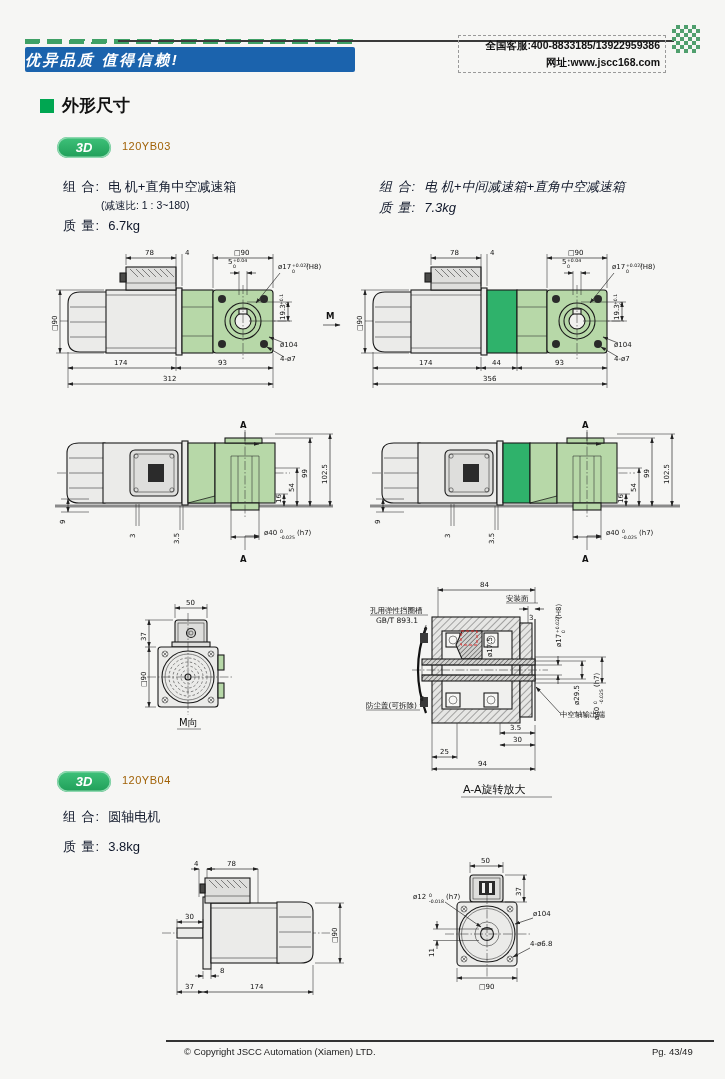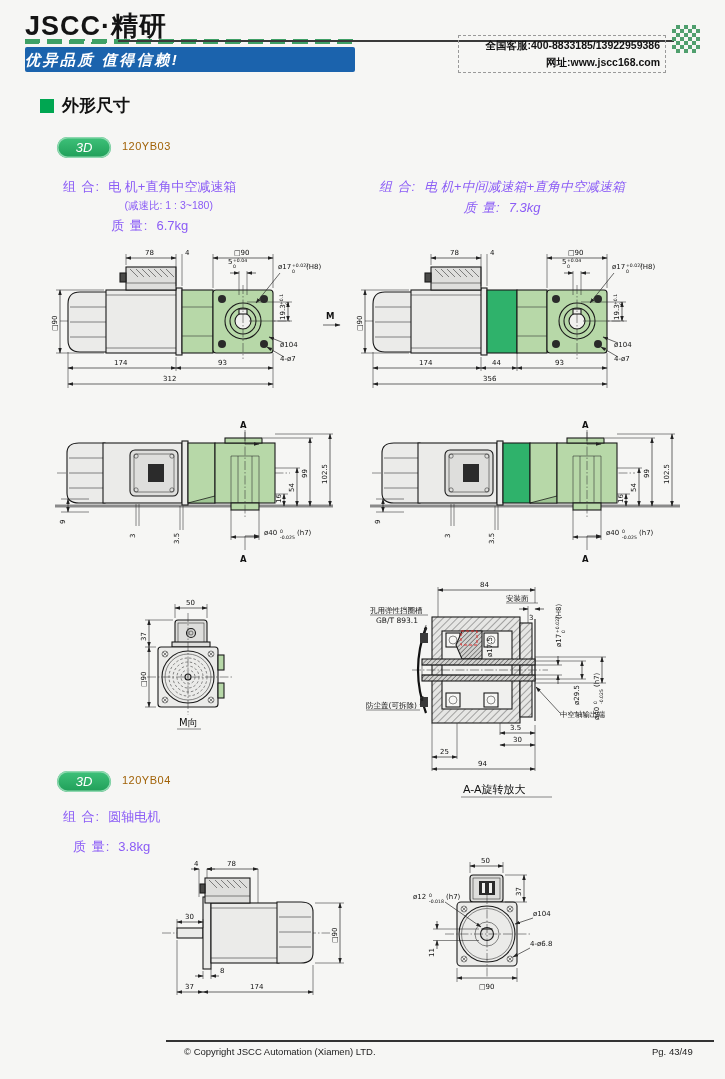--- a/index.html
+++ b/index.html
@@ -9,23 +9,23 @@
   .logo{left:25px;top:8px;font-size:27px;font-weight:800;color:#141414;letter-spacing:1px;}
   .dashes{left:25px;top:39px;width:330px;height:5px;background:repeating-linear-gradient(100deg,#3fa066 0 15px,transparent 15px 22px);}
   .slogan{left:25px;top:47px;width:330px;height:25px;background:#1b63ad;color:#fff;font-weight:bold;font-style:italic;font-size:15px;letter-spacing:2.5px;line-height:25px;border-radius:2px;}
   .hline{left:118px;top:40px;width:556px;height:2px;background:#3a3a3a;}
   .contact{left:458px;top:35px;width:208px;height:38px;border:1.5px dashed #9a9a9a;box-sizing:border-box;display:flex;flex-direction:column;justify-content:space-between;padding:2px 5px;}
   .contact div{font-size:10.5px;font-weight:bold;color:#111;text-align:right;line-height:15px;white-space:nowrap;}
   .checker{left:672px;top:25px;width:28px;height:28px;background:repeating-conic-gradient(#4f9f6d 0% 25%,transparent 0% 50%);background-size:8px 8px;}
   
   .secsq{left:40px;top:99px;width:14px;height:14px;background:#00a651;}
   .sectitle{left:62px;top:94px;font-size:17px;font-weight:bold;color:#111;text-align:center;}
-  .badge{width:54px;height:21px;border-radius:11px;background:linear-gradient(#3fc27a,#1f9e58);color:#fff;font-weight:normal;font-style:italic;font-size:13px;text-align:center;line-height:21px;box-shadow:inset 0 0 0 1.5px #8fd8b0;}
+  .badge{width:54px;height:21px;border-radius:11px;background:linear-gradient(#3fc27a,#1f9e58);color:#fff;font-weight:bold;font-style:italic;font-size:13px;text-align:center;line-height:21px;box-shadow:inset 0 0 0 1.5px #8fd8b0;}
   .model{font-size:11px;color:#a16207;letter-spacing:.5px;text-align:center;}
-  .combo{font-size:13px;color:#8b5cf6;text-align:center;}
+  .combo{font-size:13px;color:#0f172a;}
   .combo .row{margin-bottom:3px;white-space:nowrap;}
   .combo .lbl{letter-spacing:1px;margin-right:8px;}
   .combo .ratio{font-size:10.5px;padding-left:38px;margin-bottom:4px;}
   
   svg text{font-family:"DejaVu Sans",sans-serif;}
   .ln{stroke:#1b1b1b;stroke-width:1.1;fill:none;}
   .fill{stroke:#1b1b1b;stroke-width:1.1;}
   .thin{stroke:#2a2a2a;stroke-width:.55;fill:none;}
   .dim{stroke:#2a2a2a;stroke-width:.7;fill:none;marker-start:url(#ar);marker-end:url(#ar);}
   .dime{stroke:#2a2a2a;stroke-width:.7;fill:none;marker-end:url(#ar);}
@@ -60,21 +60,20 @@
           <rect width="5" height="5" fill="#e6e6e4"></rect>
           <line x1="0" y1="0" x2="0" y2="5" stroke="#5a5a5a" stroke-width="1"></line>
         </pattern>
       <pattern id="hatchd" width="3.2" height="3.2" patternTransform="rotate(45)" patternUnits="userSpaceOnUse">
           <rect width="3.2" height="3.2" fill="#d2d2d0"></rect>
           <line x1="0" y1="0" x2="0" y2="3.2" stroke="#333" stroke-width="1"></line>
         </pattern>
     </defs>
   </svg>
 
-  <div class="abs logo">JSCC·精研</div>
   <div class="abs dashes"></div>
   <div class="abs hline"></div>
   <div class="abs slogan">优异品质 值得信赖!</div>
   <div class="abs contact">
     <div>全国客服:400-8833185/13922959386</div>
     <div>网址:www.jscc168.com</div>
   </div>
   <div class="abs checker"></div>
 
   <div class="abs secsq"></div>

